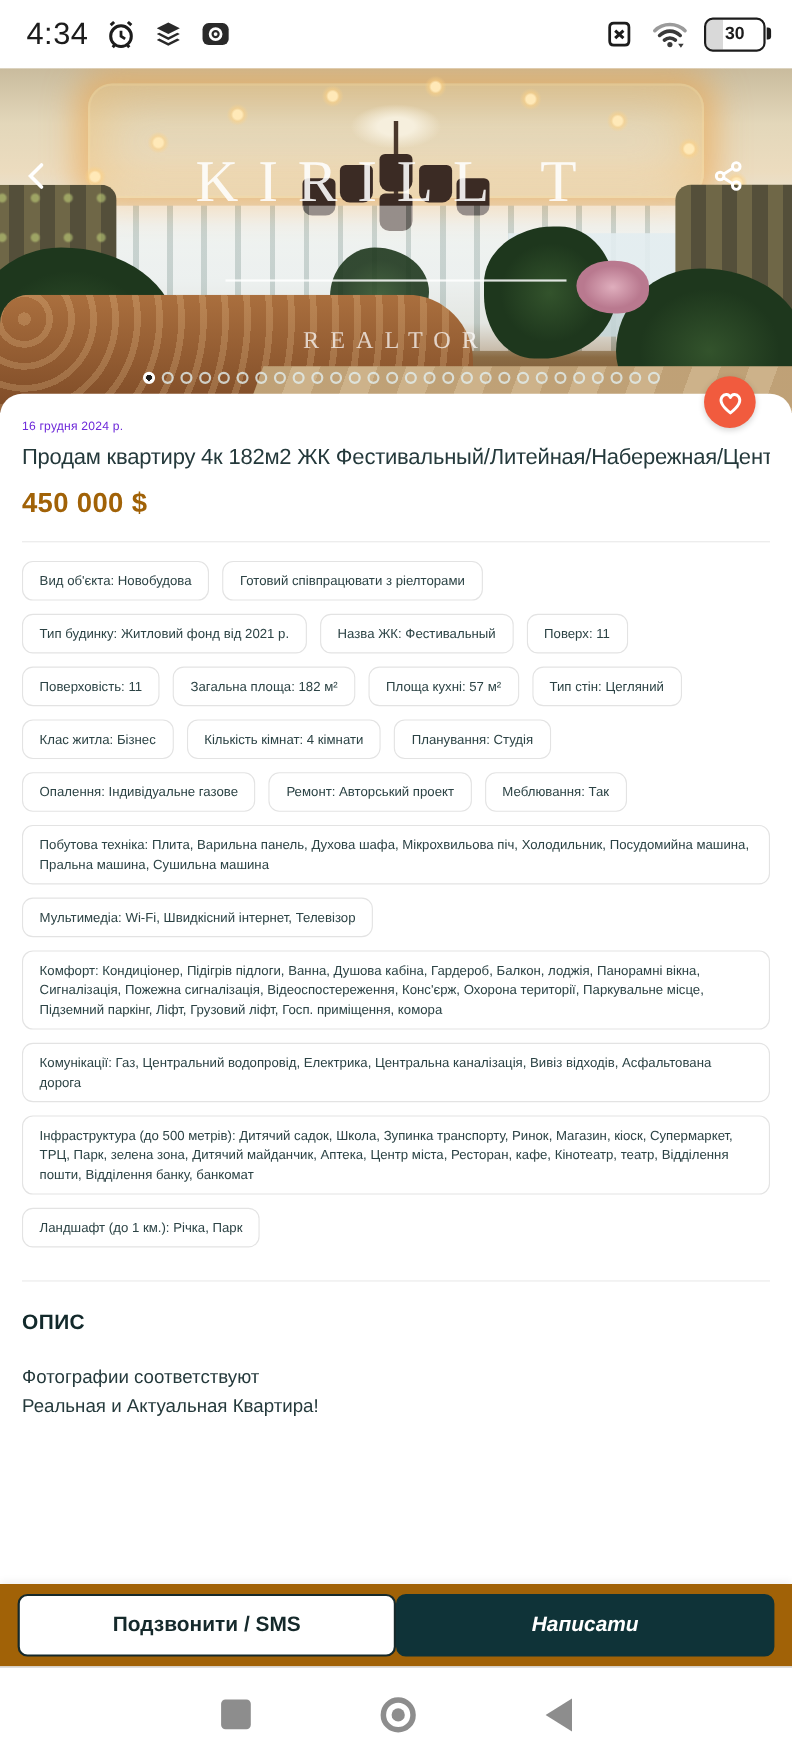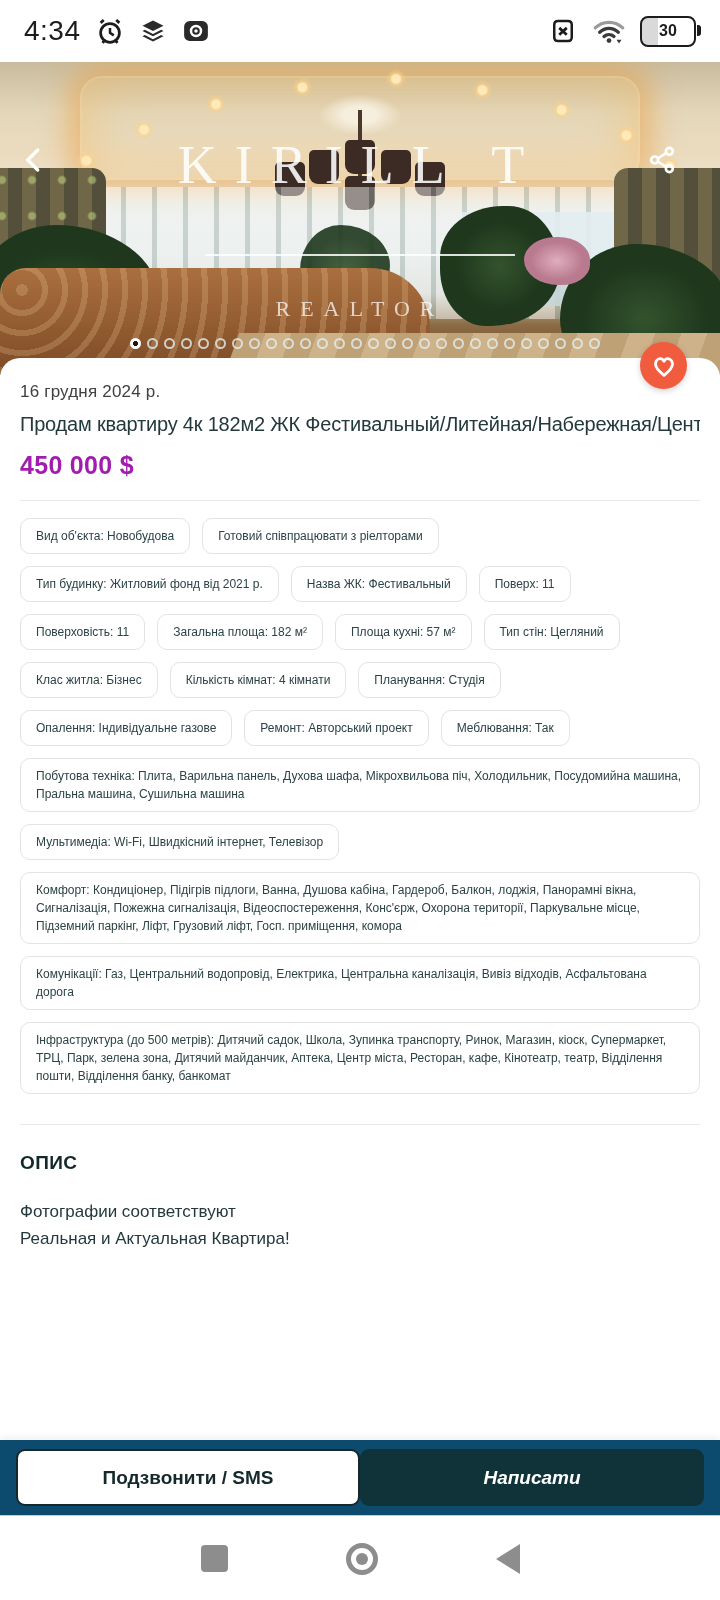--- a/index.html
+++ b/index.html
@@ -74,32 +74,32 @@
   .ph-btn.back{left:12px;} .ph-btn.share{right:36px;}
   .dots{position:absolute;left:130px;top:276px;display:flex;gap:6px;z-index:6;align-items:center;}
   .dot{width:11px;height:11px;border-radius:50%;border:2px solid rgba(225,238,238,.8);box-sizing:border-box;}
   .dot.active{border-color:#fff;background:radial-gradient(circle,#1c1c1c 0 2.6px,#fff 2.7px);}
 
   
   .card{position:absolute;top:358px;left:0;width:720px;bottom:0;background:#fff;z-index:10;
     border-radius:20px 20px 0 0;padding:24px 20px 0;box-sizing:border-box;overflow:hidden;}
   .heart-fab{position:absolute;top:342px;right:33px;width:47px;height:47px;border-radius:50%;z-index:12;
     display:flex;align-items:center;justify-content:center;box-shadow:0 2px 6px rgba(0,0,0,.18);}
-  .date{font-size:17px;color:#404040;letter-spacing:.2px;}
+  .date{font-size:11px;color:#6d28d9;letter-spacing:.2px;}
   .title{margin-top:11px;font-size:20px;color:#24393b;white-space:nowrap;overflow:hidden;letter-spacing:-.2px;}
-  .price{margin-top:15px;font-size:25px;font-weight:700;color:#a21caf;letter-spacing:.3px;}
+  .price{margin-top:15px;font-size:25px;font-weight:700;color:#a16207;letter-spacing:.3px;}
   .divider{height:1px;background:#e9e9e9;margin:20px -0px 0;}
   .chips{display:flex;flex-wrap:wrap;gap:12px 12px;margin-top:17px;}
   .chip{border:1.5px solid #e3e3e3;border-radius:10px;padding:8px 15px;font-size:12px;line-height:1.5;
     color:#2c4345;box-sizing:border-box;}
   .desc-head{margin-top:27px;font-size:19px;font-weight:700;color:#12292b;letter-spacing:.4px;}
   .desc{margin-top:24px;font-size:17px;line-height:1.6;color:#24393b;}
 
   
-  .bottombar{position:absolute;left:0;top:1440px;width:720px;height:75px;background:#0c4a6e;z-index:20;
+  .bottombar{position:absolute;left:0;top:1440px;width:720px;height:75px;background:#a16207;z-index:20;
     box-shadow:0 -2px 8px rgba(0,0,0,.07);display:flex;align-items:center;padding:0 16px;box-sizing:border-box;text-align:center;}
   .btn{flex:1;height:57px;border-radius:9px;display:flex;align-items:center;justify-content:center;
     font-size:19px;font-weight:700;box-sizing:border-box;}
   .btn.call{background:#fff;border:2.5px solid #15292b;color:#15292b;}
   .btn.write{background:#0f3338;color:#fff;border:2.5px solid #0f3338;font-style:italic;}
 
   
   .navbar{position:absolute;left:0;top:1515px;width:720px;height:85px;background:#fff;z-index:25;
     border-top:1px solid #c9c9c9;display:flex;align-items:center;justify-content:center;gap:118px;}
   .nv-square{width:27px;height:27px;background:#8d8d8d;border-radius:4px;}
@@ -260,20 +260,21 @@
         <span class="chip">Кількість кімнат: 4 кімнати</span>
         <span class="chip">Планування: Студія</span>
         <span class="chip">Опалення: Індивідуальне газове</span>
         <span class="chip">Ремонт: Авторський проект</span>
         <span class="chip">Меблювання: Так</span>
         <span class="chip">Побутова техніка: Плита, Варильна панель, Духова шафа, Мікрохвильова піч, Холодильник, Посудомийна машина, Пральна машина, Сушильна машина</span>
         <span class="chip">Мультимедіа: Wi-Fi, Швидкісний інтернет, Телевізор</span>
         <span class="chip">Комфорт: Кондиціонер, Підігрів підлоги, Ванна, Душова кабіна, Гардероб, Балкон, лоджія, Панорамні вікна, Сигналізація, Пожежна сигналізація, Відеоспостереження, Конс'єрж, Охорона території, Паркувальне місце, Підземний паркінг, Ліфт, Грузовий ліфт, Госп. приміщення, комора</span>
         <span class="chip">Комунікації: Газ, Центральний водопровід, Електрика, Центральна каналізація, Вивіз відходів, Асфальтована дорога</span>
         <span class="chip">Інфраструктура (до 500 метрів): Дитячий садок, Школа, Зупинка транспорту, Ринок, Магазин, кіоск, Супермаркет, ТРЦ, Парк, зелена зона, Дитячий майданчик, Аптека, Центр міста, Ресторан, кафе, Кінотеатр, театр, Відділення пошти, Відділення банку, банкомат</span>
+        <span class="chip">Ландшафт (до 1 км.): Річка, Парк</span>
       </div>
     <div class="divider" style="margin-top:30px"></div>
     <div class="desc-head">ОПИС</div>
     <div class="desc">
       <div>Фотографии соответствуют</div>
       <div>Реальная и Актуальная Квартира!</div>
     </div>
   </div>
 
   <div class="bottombar">

